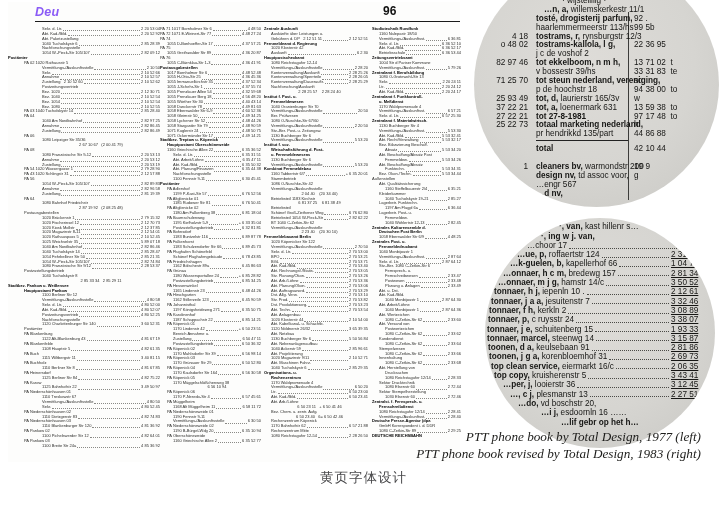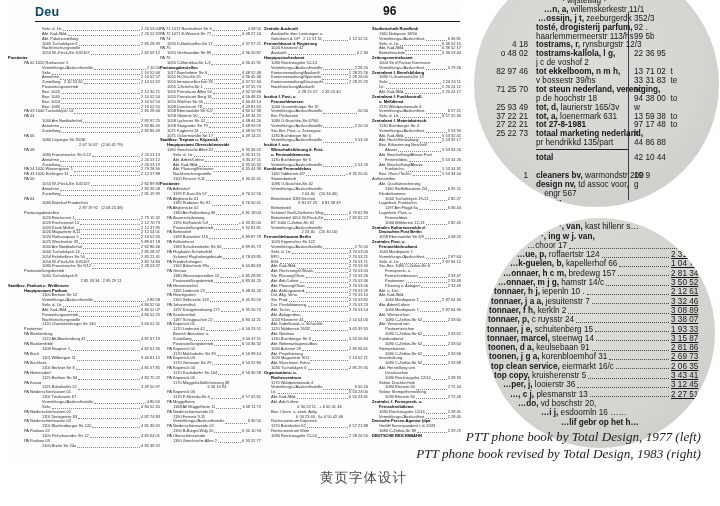--- a/index.html
+++ b/index.html
@@ -1,21 +1,21 @@
 <!DOCTYPE html>
 <html><head>
 <meta charset="utf-8">
 <style>
   html,body{margin:0;padding:0;background:#fff;}
   .canvas{position:relative;width:720px;height:506px;background:#ffffff;overflow:hidden;
           font-family:"Liberation Sans",sans-serif;}
 
   
   .lp{position:absolute;left:8px;top:2px;width:452px;height:460px;background:#fdfdfc;}
-  .deu{position:absolute;left:27px;top:3px;font-weight:bold;font-size:12.5px;color:#0c4a6e;letter-spacing:.3px;}
+  .deu{position:absolute;left:27px;top:3px;font-weight:bold;font-size:12.5px;color:#8b5cf6;letter-spacing:.3px;font-style:italic;}
   .pno{position:absolute;left:375px;top:2px;font-weight:bold;font-size:12px;color:#111;}
   .toprule{position:absolute;left:27px;top:19px;width:425px;height:1.4px;background:#1b1b1b;}
   .pcol{position:absolute;top:25px;font-size:4px;line-height:4.85px;color:#2c2c2a;}
   .pcol.c1{left:0;width:152px;}
   .pcol.c2{left:152px;width:101px;}
   .pcol.c3{left:256px;width:104px;}
   .pcol.c4{left:364px;width:89px;}
   .pln{display:flex;height:4.85px;align-items:flex-end;white-space:pre;overflow:visible;}
   .pln span{white-space:pre;}
   .pb{font-weight:bold;color:#000;}
@@ -417,21 +417,20 @@
         </div>
       </div>
   </section>
 
   <section>
     <div class="circ" id="ctop">
       <div class="tdivider"></div>
       <div class="tcontent" id="tcl">
           <div class="trow"><span class="tnum"></span><span class="ttxt" style="padding-left: 26px;"><b></b>· wijstelliiig ·</span></div>
           <div class="trow"><span class="tnum"></span><span class="ttxt" style="padding-left: 8px;"><b>…n, a,</b> willemskerkestr 11/1</span></div>
-          <div class="trow"><span class="tnum"></span><span class="ttxt" style="padding-left: 2px;"><b>…ossijn, j t,</b> zeeburgerdk 352/3</span></div>
           <div class="trow"><span class="tnum"></span><span class="ttxt"><b>tosté, drogisterij parfum,</b></span><span class="trn">92 .</span></div>
           <div class="trow"><span class="tnum"></span><span class="ttxt"><b></b>haarlemmermeerstr 113/hs</span><span class="trn">99 5b</span></div>
           <div class="trow"><span class="tnum">4 18</span><span class="ttxt"><b>tostrams, r,</b> rynsburgstr 12/3</span></div>
           <div class="trow"><span class="tnum">o 48 02</span><span class="ttxt"><b>tostrams-kallola, l g,</b></span><span class="trn">22 36 95</span></div>
           <div class="trow"><span class="tnum"></span><span class="ttxt"><b></b>j c de voshof 2</span></div>
           <div class="trow"><span class="tnum">82 97 46</span><span class="ttxt"><b>tot ekkelboom, n m h,</b></span><span class="trn">13 71 02  t</span></div>
           <div class="trow"><span class="tnum"></span><span class="ttxt"><b></b>v bossestr 39/hs</span><span class="trn">33 31 83  te</span></div>
           <div class="trow"><span class="tnum">71 25 70</span><span class="ttxt"><b>tot steun nederland, vereniging,</b></span><span class="trn">sc</span></div>
           <div class="trow"><span class="tnum"></span><span class="ttxt"><b></b>p de hoochstr 18</span><span class="trn">94 38 00  to</span></div>
           <div class="trow"><span class="tnum">25 93 49</span><span class="ttxt"><b>tot, d,</b> laurierstr 165/3v</span><span class="trn">w</span></div>

